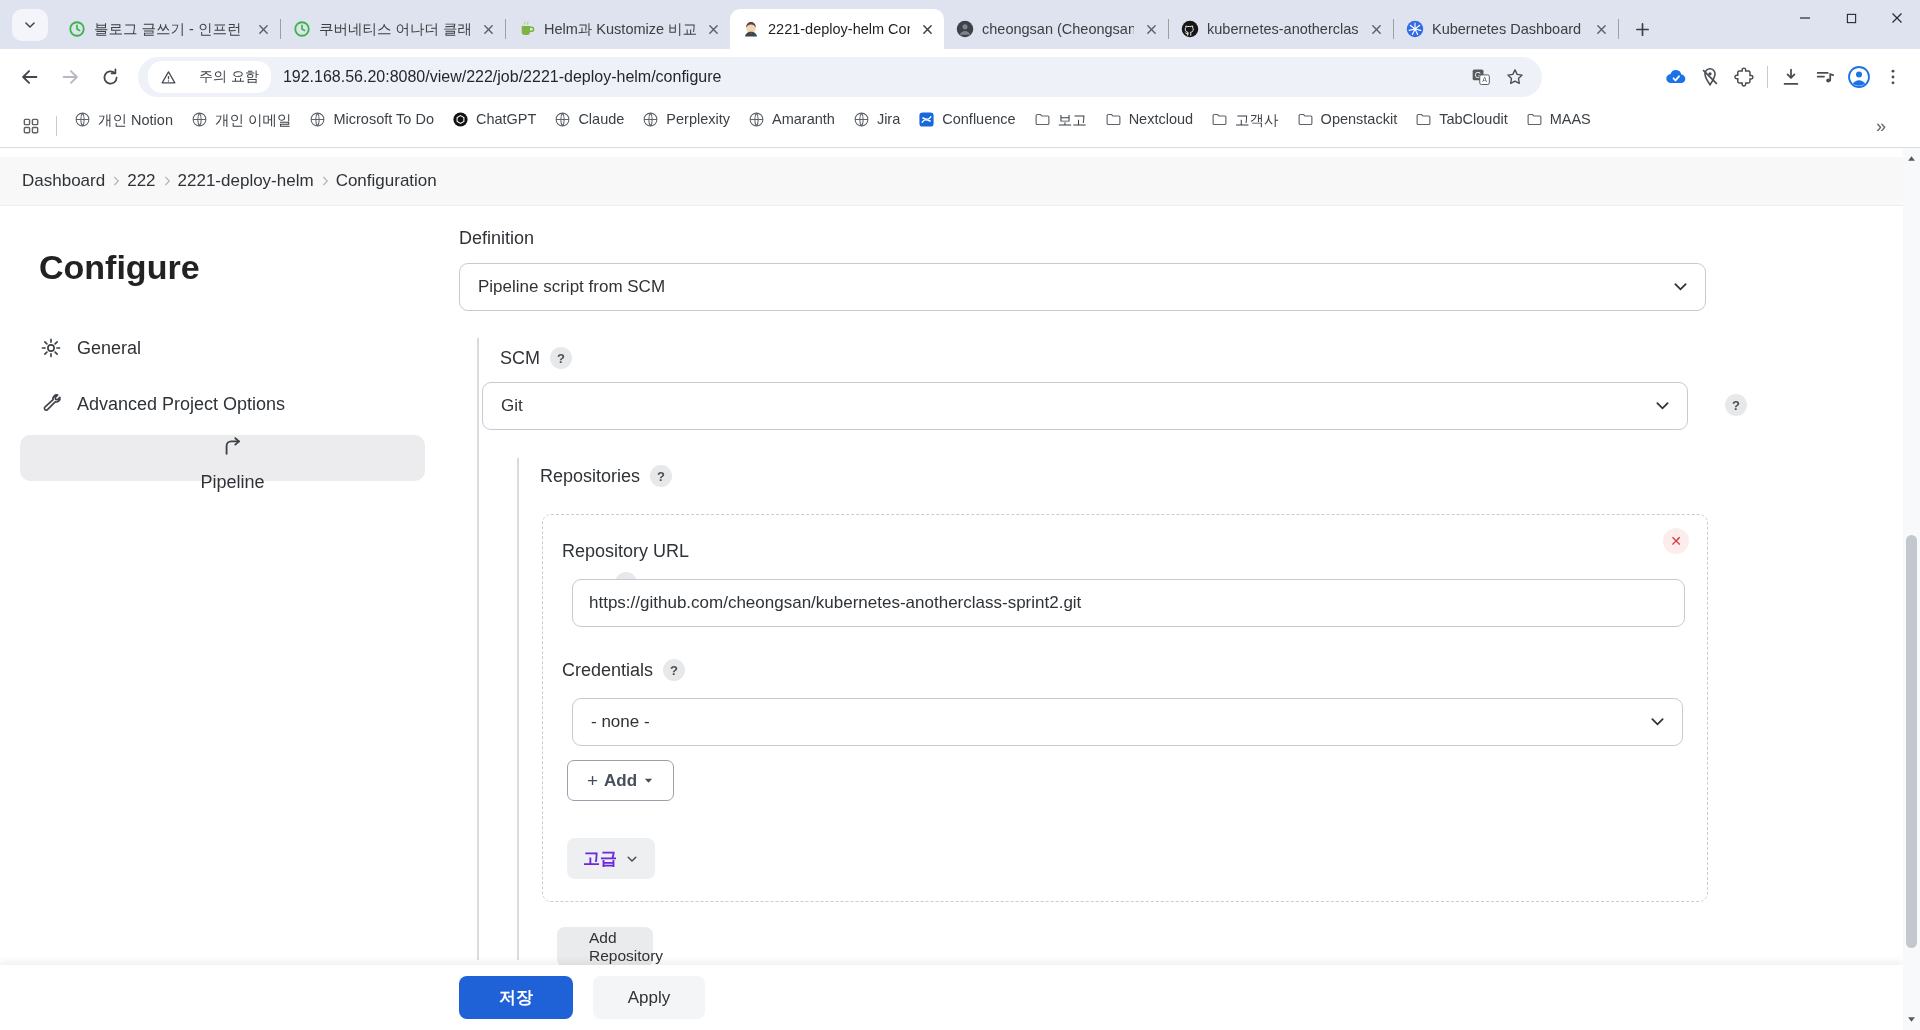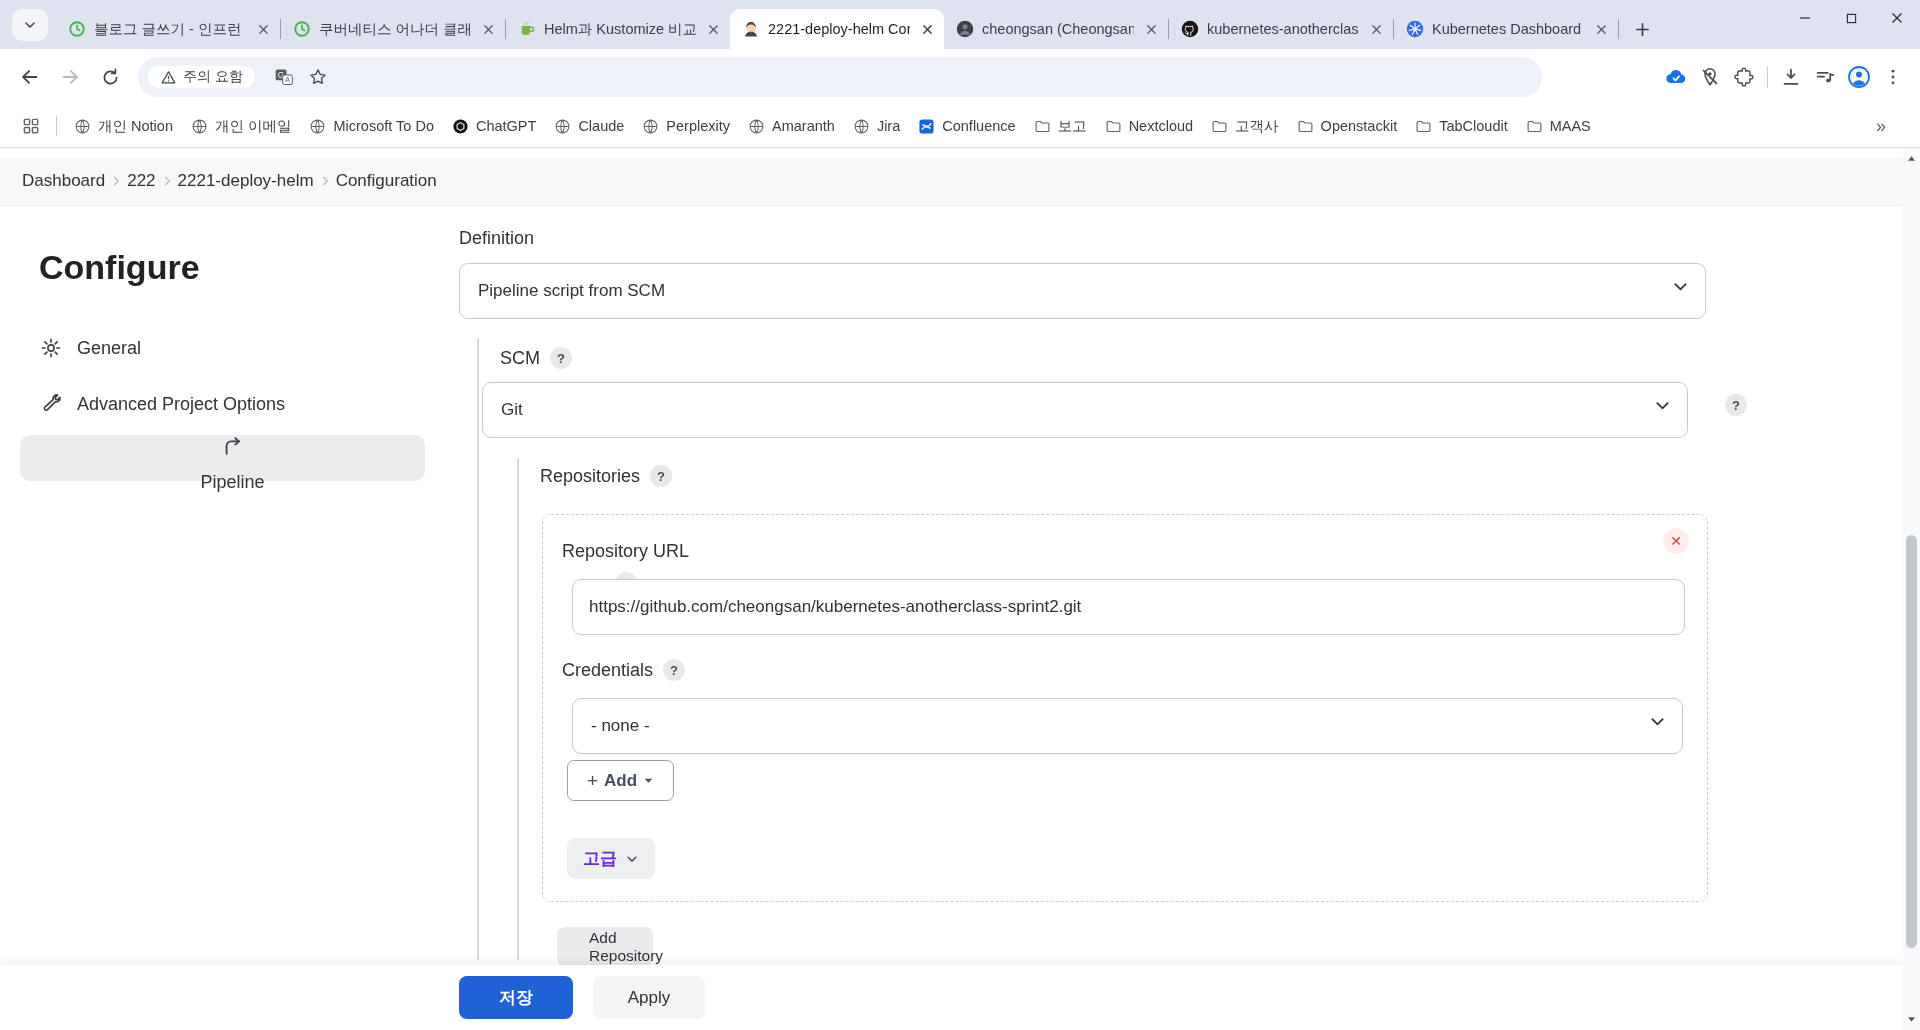--- a/index.html
+++ b/index.html
@@ -25,32 +25,32 @@
     display:flex; align-items:center; justify-content:center; flex:0 0 auto; }
   #wincontrols { margin-left:auto; align-self:flex-start; display:flex; }
   .wbtn { width:46px; height:36px; display:flex; align-items:center; justify-content:center; }
 
   #toolbar { position:absolute; left:0; top:49px; width:1920px; height:56px;
     background:#fff; display:flex; align-items:center; padding:0 10px; }
   .navbtn { width:40px; height:40px; border-radius:50%; display:flex;
     align-items:center; justify-content:center; flex:0 0 auto; }
   #omnibox { margin-left:8px; width:1404px; height:40px; border-radius:20px;
     background:#eef1f8; display:flex; align-items:center; padding:0 10px; flex:0 0 auto; }
-  #security-chip { height:22px; background:#fff; border-radius:14px; display:flex;
-    align-items:center; gap:6px; padding:0 12px; margin-right:12px;
+  #security-chip { height:32px; background:#fff; border-radius:14px; display:flex;
+    align-items:center; gap:22px; padding:0 12px; margin-right:12px;
     font-size:14px; color:#3f4synchronize; color:#3f4449; flex:0 0 auto; }
   #url-text { flex:1; font-size:16px; color:#24282c; white-space:nowrap; overflow:hidden; }
   .boxbtn { width:34px; height:34px; display:flex; align-items:center;
     justify-content:center; flex:0 0 auto; }
   .tsep { width:1px; height:22px; background:#c7cacf; margin:0 6px; flex:0 0 auto; }
 
   #bookmarksbar { position:absolute; left:0; top:105px; width:1920px; height:43px;
     background:#fff; border-bottom:1px solid #dadce0; display:flex;
     align-items:center; padding-left:14px; }
-  .bm { height:30px; border-radius:15px; display:flex; align-items:center; gap:7px;
+  .bm { height:30px; border-radius:15px; display:flex; align-items:flex-start; gap:7px;
     padding:0 9px; font-size:14.5px; color:#3c4146; flex:0 0 auto; white-space:nowrap; }
   .bmsep { width:1px; height:20px; background:#c7cacf; margin:0 8px; }
   #bm-overflow { margin-left:auto; margin-right:34px; font-size:18px; color:#5f6368; }
 
   
   #breadcrumbbar { position:absolute; left:0; top:157px; width:1903px; height:49px;
     background:#f8f8f9; border-bottom:1px solid #eceef0; display:flex;
     align-items:center; padding-left:22px; gap:4px; }
   .crumb { font-size:17px; color:#2f3337; }
   .crumb-sep { display:flex; color:#aeb2b8; }
@@ -63,21 +63,21 @@
   .side-item { left:20px; width:405px; height:46px; border-radius:10px;
     display:flex; align-items:center; gap:15px; padding-left:20px;
     font-size:18px; color:#2f3337; }
   .side-item.active { background:#ececee; }
   .sicon { width:22px; height:22px; display:flex; color:#3d4248; }
 
   .flabel { font-size:18px; color:#2f3337; display:flex; align-items:center; gap:10px; }
   .help { width:22px; height:22px; border-radius:50%; background:#e7e8ea; color:#4a4d52;
     font-size:13px; font-weight:700; display:flex; align-items:center; justify-content:center; }
   .select, .text-input { background:#fff; border:1.7px solid #c5cbd4; border-radius:9px;
-    height:56px; font-size:17px; color:#2f3337; }
+    height:48px; font-size:17px; color:#2f3337; }
   .select { display:flex; align-items:center; padding:0 46px 0 18px; }
   .select .chev { position:absolute; right:15px; top:13px; display:flex; }
   .text-input { padding:0 16px; font-family:"Liberation Sans","DejaVu Sans",sans-serif; }
   .vline { width:2px; background:#d9dbde; }
   #dashed-box { border:1.6px dashed #c9ccd2; border-radius:9px; }
   #repo-delete { width:26px; height:26px; border-radius:50%; background:#fdecec;
     color:#d23c3c; font-size:14px; font-weight:700; display:flex;
     align-items:center; justify-content:center; }
   #add-cred-btn { border:1.7px solid #99a1ad; border-radius:7px; background:#fff;
     color:#454e5c; font-size:17px; display:flex; align-items:center;
@@ -283,20 +283,21 @@
 
   <div id="omnibox">
     <div id="security-chip">
       <svg width="17" height="17" viewBox="0 0 24 24">
           <path d="M12 4 21 19.5H3z" fill="none" stroke="#474c51" stroke-width="1.8" stroke-linejoin="round"></path>
           <path d="M12 10v4.5" stroke="#474c51" stroke-width="1.8"></path>
           <circle cx="12" cy="16.9" r=".95" fill="#474c51"></circle>
         </svg>
       <span>주의 요함</span>
     </div>
+    <span id="url-text">192.168.56.20:8080/view/222/job/2221-deploy-helm/configure</span>
     <div class="boxbtn">
         <svg width="20" height="20" viewBox="0 0 24 24">
           <rect x="2" y="3" width="13" height="13" rx="2" fill="#575c61"></rect>
           <text x="8.5" y="13.4" font-size="10" fill="#fff" text-anchor="middle">G</text>
           <rect x="10.5" y="9.5" width="11.5" height="11.5" rx="2" fill="#fff" stroke="#575c61" stroke-width="1.2"></rect>
           <text x="16.2" y="18.5" font-size="8.5" fill="#575c61" text-anchor="middle">A</text>
         </svg>
       </div>
     <div class="boxbtn">
         <svg width="20" height="20" viewBox="0 0 24 24">

